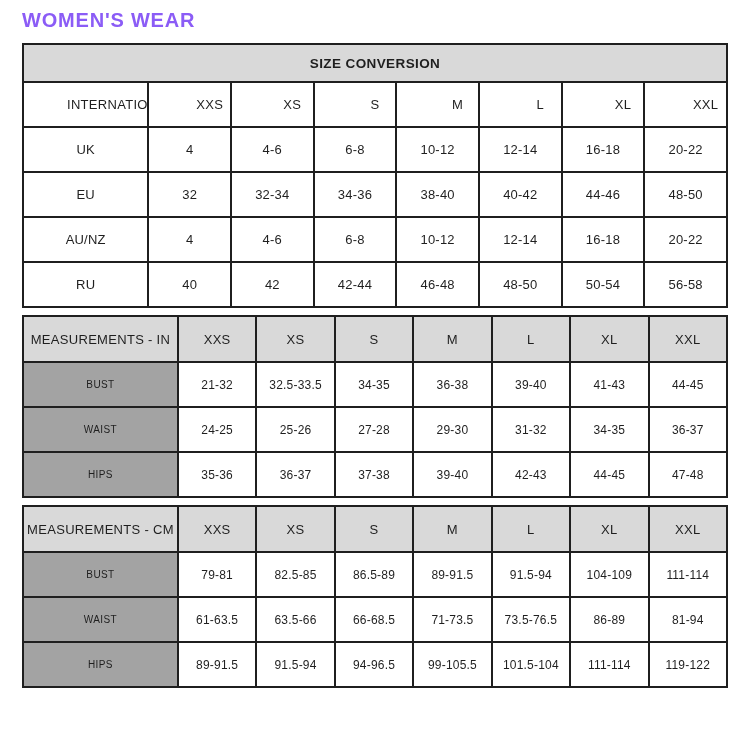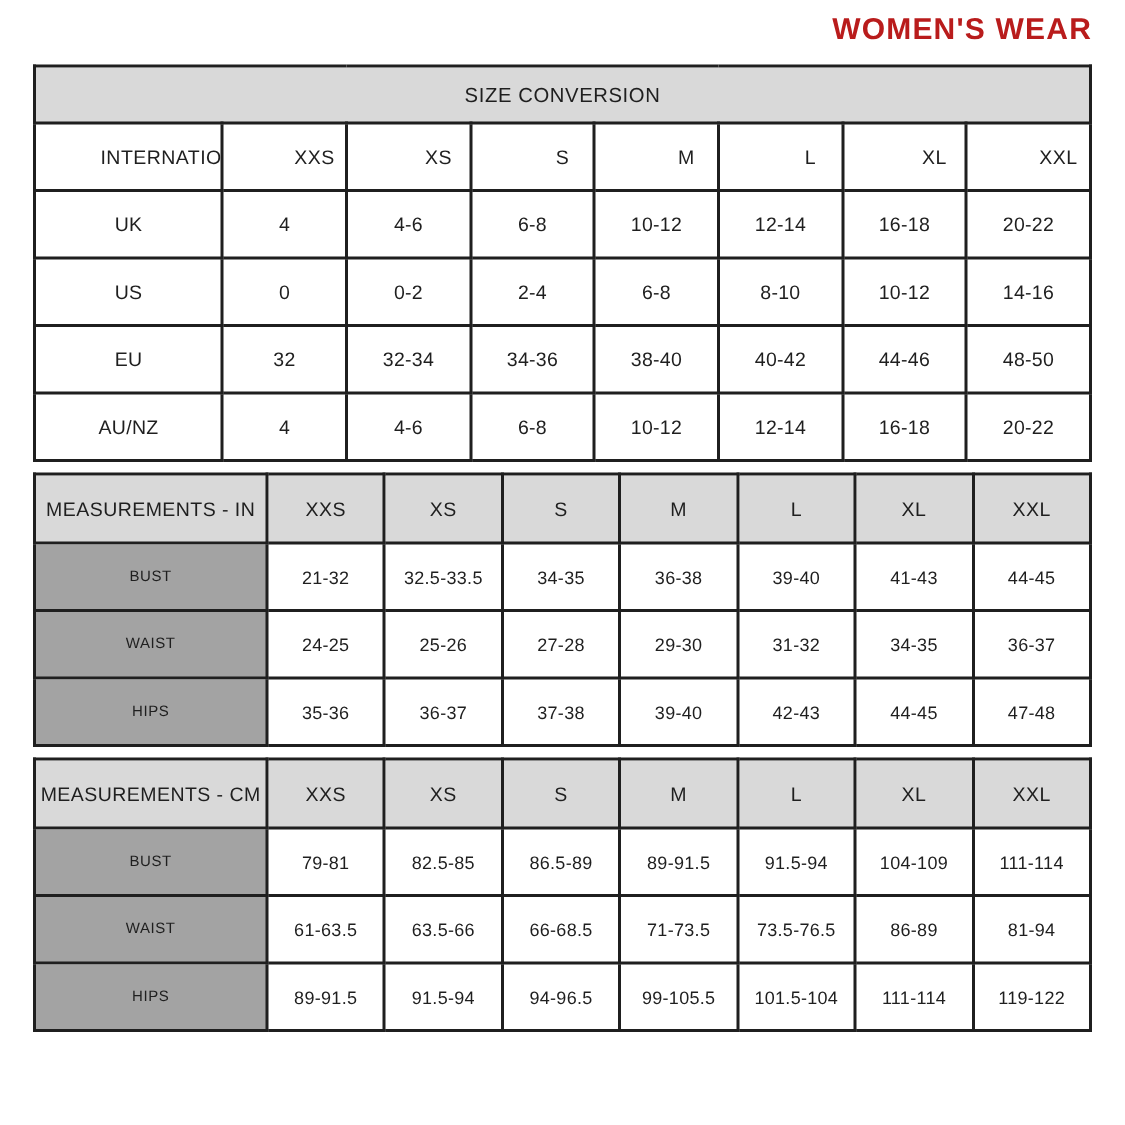--- a/index.html
+++ b/index.html
@@ -13,25 +13,25 @@
     font-family: "Liberation Sans", sans-serif;
     color: #1f1f1f;
     box-sizing: border-box;
   }
   .sheet {
     padding: 0 22px;
   }
   .page-title {
     margin: 0;
     padding: 9px 0 11px 0;
-    text-align: right;
+    text-align: left;
     font-size: 20px;
     font-weight: bold;
     letter-spacing: 0.8px;
-    color: #b91c1c;
+    color: #8b5cf6;
   }
   table {
     width: 100%;
     border-collapse: collapse;
     table-layout: fixed;
   }
   table + table {
     margin-top: 7px;
   }
   th, td {
@@ -40,21 +40,21 @@
     vertical-align: middle;
     padding: 2px 3px;
     overflow: hidden;
     white-space: nowrap;
   }
   
   .band-row th {
     height: 32px;
     background: #d9d9d9;
     font-size: 13.5px;
-    font-weight: normal;
+    font-weight: bold;
     letter-spacing: 0.4px;
   }
   table.size-table .cols-row th {
     height: 39px;
     background: #ffffff;
     font-weight: normal;
     font-size: 13px;
     letter-spacing: 0.3px;
     padding-left: 43px;
   }
@@ -127,48 +127,48 @@
           <th>UK</th>
           <td>4</td>
           <td>4-6</td>
           <td>6-8</td>
           <td>10-12</td>
           <td>12-14</td>
           <td>16-18</td>
           <td>20-22</td>
         </tr>
         <tr>
-          <th>US</th>
-          <td>0</td>
-          <td>0-2</td>
-          <td>2-4</td>
-          <td>6-8</td>
-          <td>8-10</td>
-          <td>10-12</td>
-          <td>14-16</td>
-        </tr>
-        <tr>
           <th>EU</th>
           <td>32</td>
           <td>32-34</td>
           <td>34-36</td>
           <td>38-40</td>
           <td>40-42</td>
           <td>44-46</td>
           <td>48-50</td>
         </tr>
         <tr>
           <th>AU/NZ</th>
           <td>4</td>
           <td>4-6</td>
           <td>6-8</td>
           <td>10-12</td>
           <td>12-14</td>
           <td>16-18</td>
           <td>20-22</td>
+        </tr>
+        <tr>
+          <th>RU</th>
+          <td>40</td>
+          <td>42</td>
+          <td>42-44</td>
+          <td>46-48</td>
+          <td>48-50</td>
+          <td>50-54</td>
+          <td>56-58</td>
         </tr>
       </tbody>
   </table>
 
   <table class="measure-table">
     <colgroup>
       <col style="width:22%">
       <col style="width:11.14%">
         <col style="width:11.14%">
         <col style="width:11.14%">

